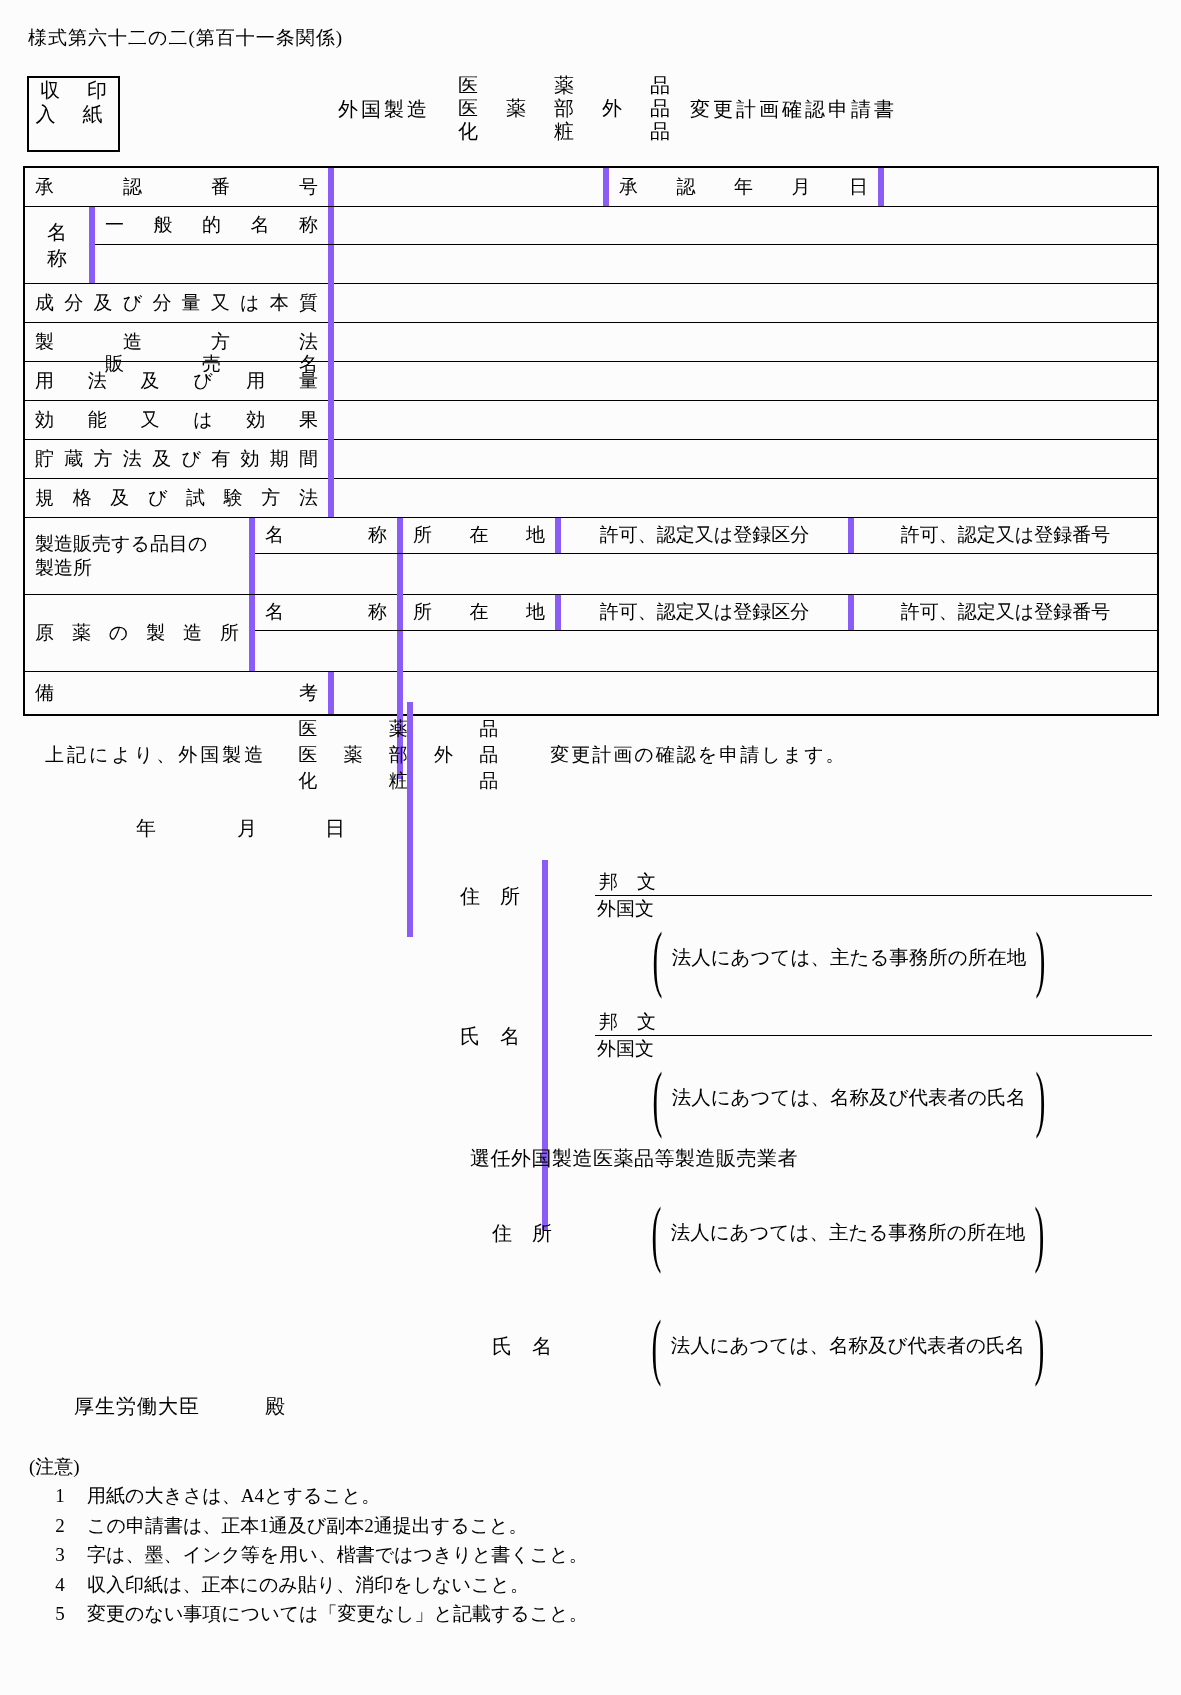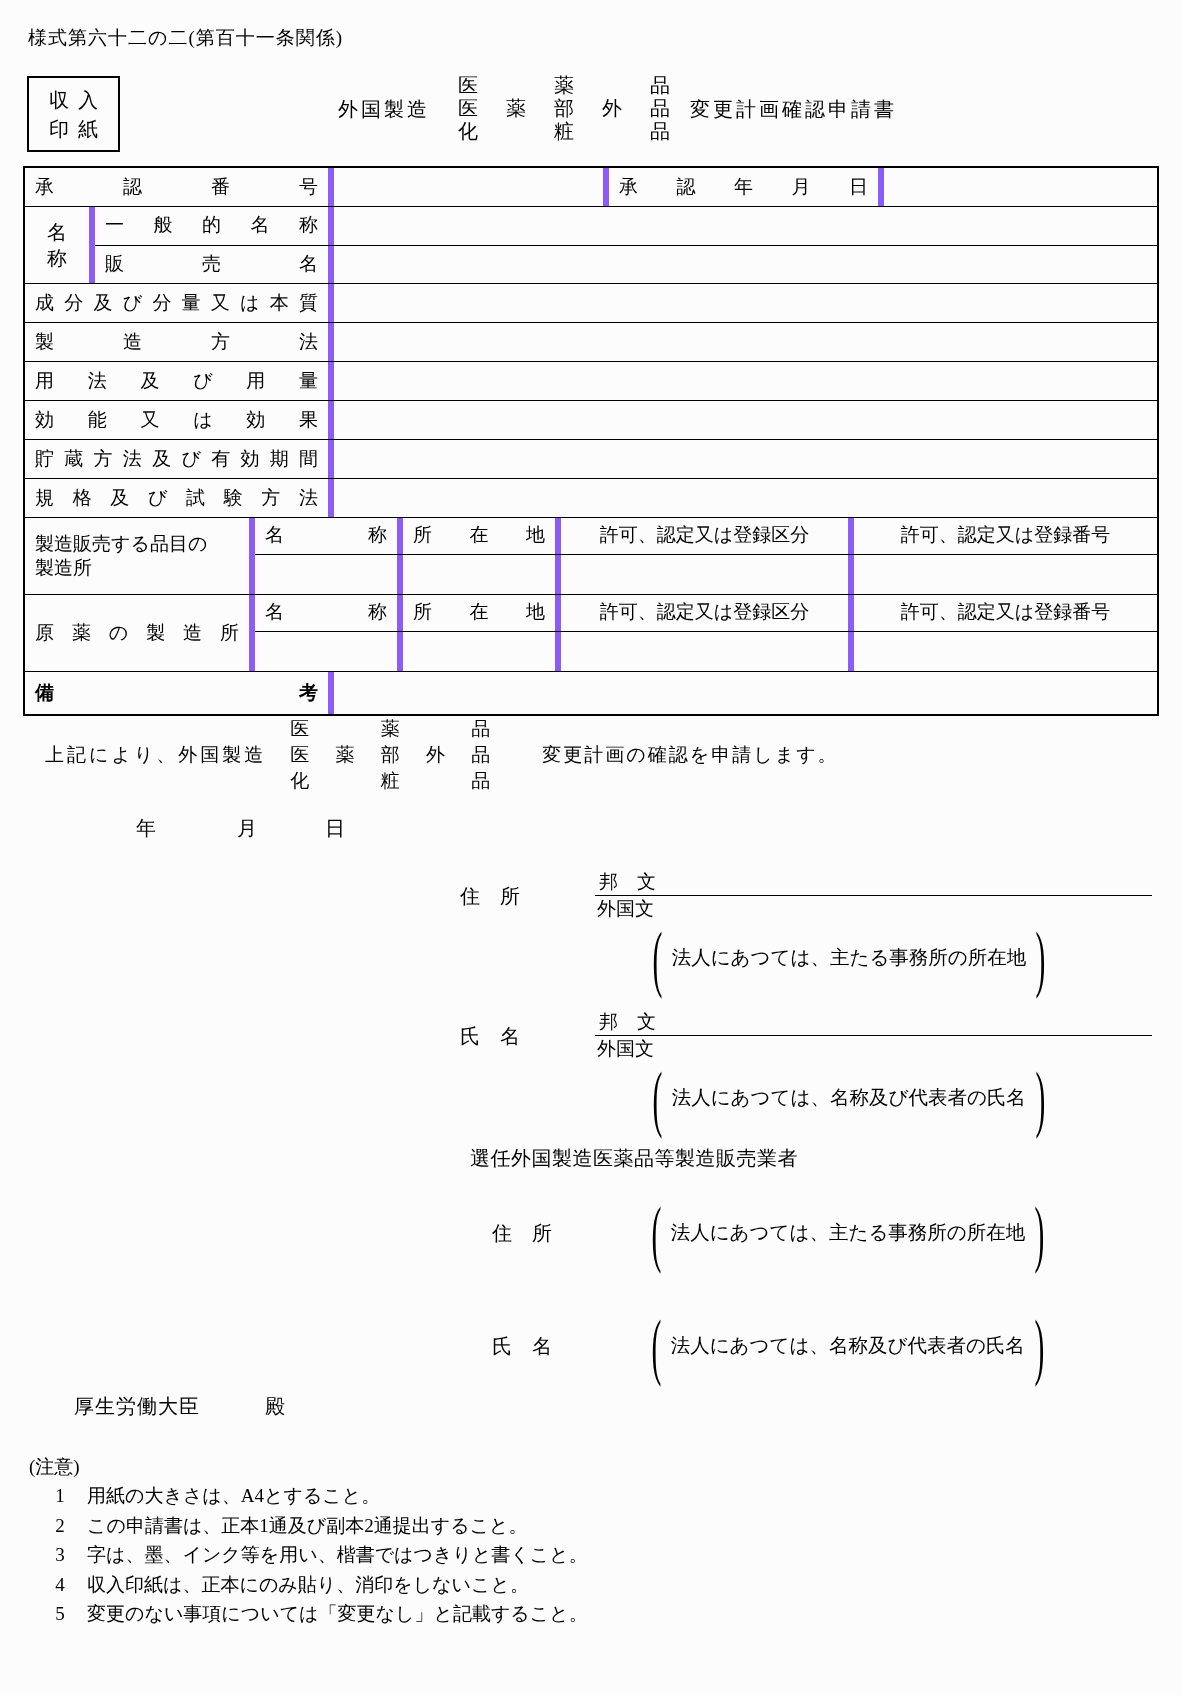--- a/index.html
+++ b/index.html
@@ -7,63 +7,63 @@
     position:relative;width:1181px;height:1695px;margin:0 auto;
     background:#fcfcfc;color:#000;
     font-family:"Liberation Serif","DejaVu Serif",serif;
     font-size:19px;line-height:1.2;
   }
   .abs{position:absolute;}
 
   
   .form-code{left:28px;top:27px;font-size:19px;letter-spacing:1px;}
   .stamp{left:27px;top:76px;width:89px;height:72px;border:2px solid #000;
-         display:flex;flex-direction:column;justify-content:center;gap:5px;}
+         display:flex;justify-content:center;gap:5px;}
   .stamp div{text-align:center;font-size:20px;letter-spacing:9px;text-indent:9px;}
 
   
   .title{left:338px;top:74px;display:flex;align-items:center;}
   .title .pre{font-size:20px;letter-spacing:3px;margin-right:28px;}
   .title .suf{font-size:20px;letter-spacing:3px;margin-left:20px;}
   .stack{display:flex;flex-direction:column;}
   .stack .stack-line{display:flex;justify-content:space-between;font-size:20px;line-height:23px;}
   .stack-title{width:212px;}
   .stack-mid{width:200px;}
 
   
   .tbl{left:23px;top:166px;width:1136px;border:2px solid #000;box-sizing:border-box;}
   .tr{display:flex;border-bottom:1px solid #000;}
-  .tr:last-child{border-bottom:none;font-weight:bold;}
+  .tr:last-child{border-bottom:none;}
   .td{border-right:6px solid #8b5cf6;box-sizing:border-box;display:flex;align-items:center;padding:0 10px;}
   .td:last-child{border-right:none;}
   .fill{width:100%;}
   .jl{text-align:justify;text-align-last:justify;}
   .h38{height:38px;}
   .w309{width:309px;flex:0 0 309px;}
   .w275{width:275px;flex:0 0 275px;}
   .grow{flex:1 1 auto;}
   .vcell{flex:0 0 70px;justify-content:center;}
   .vcell span{width:1.1em;word-break:break-all;text-align:center;line-height:26px;font-size:20px;}
   .subcol{flex:1 1 auto;display:flex;flex-direction:column;}
   .subrow{display:flex;border-bottom:1px solid #000;}
-  .subrow:last-child{border-bottom:none;}
+  .subrow:last-child{border-bottom:none;flex-direction:column;}
   .w239{width:239px;flex:0 0 239px;}
   .sitelabel{flex:0 0 230px;}
   .wrapl{width:178px;line-height:24px;}
   .c148{width:148px;flex:0 0 148px;}
   .c158{width:158px;flex:0 0 158px;}
   .c293{width:293px;flex:0 0 293px;justify-content:center;padding:0 4px;}
   .cgrow{flex:1 1 auto;justify-content:center;padding:0 4px;}
   .h36{height:36px;}
   .h40{height:40px;}
   .h42{height:42px;}
 
   
   .sentence{left:45px;top:716px;display:flex;align-items:center;}
-  .sentence .pre{letter-spacing:3px;margin-right:24px;}
+  .sentence .pre{letter-spacing:3px;margin-right:32px;}
   .sentence .suf{letter-spacing:2px;margin-left:52px;}
   .sentence .stack .stack-line{font-size:19px;line-height:26px;}
 
   .dateline{left:136px;top:816px;font-size:20px;display:flex;}
   .dateline .m{margin-left:81px;}
   .dateline .d{margin-left:68px;}
 
   
   .sig{display:flex;align-items:center;}
   .sig .lab{font-size:20px;flex:0 0 60px;margin-right:75px;white-space:nowrap;}

